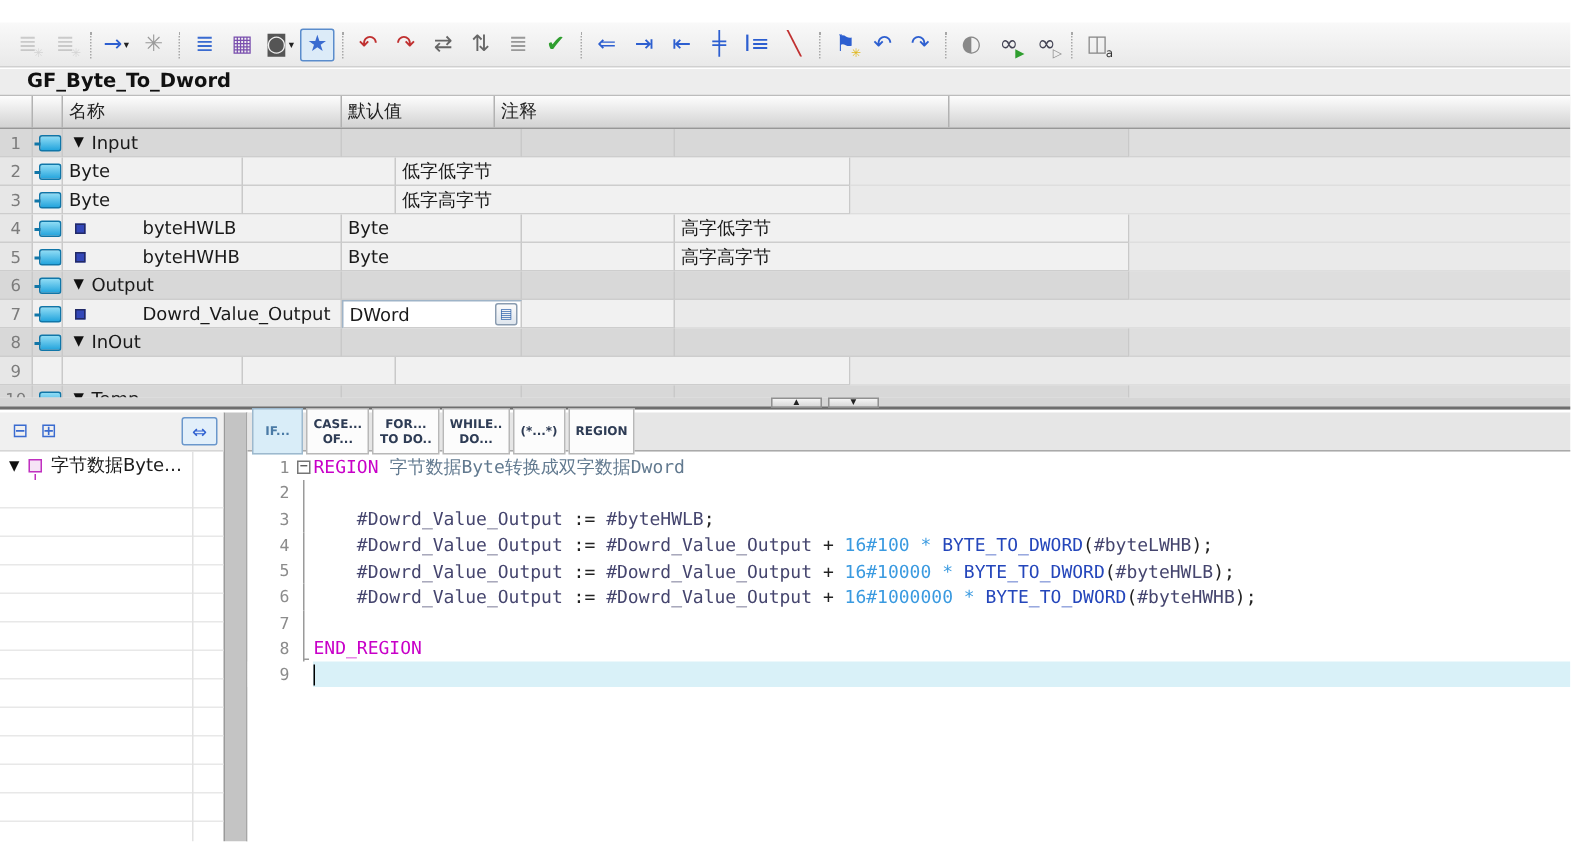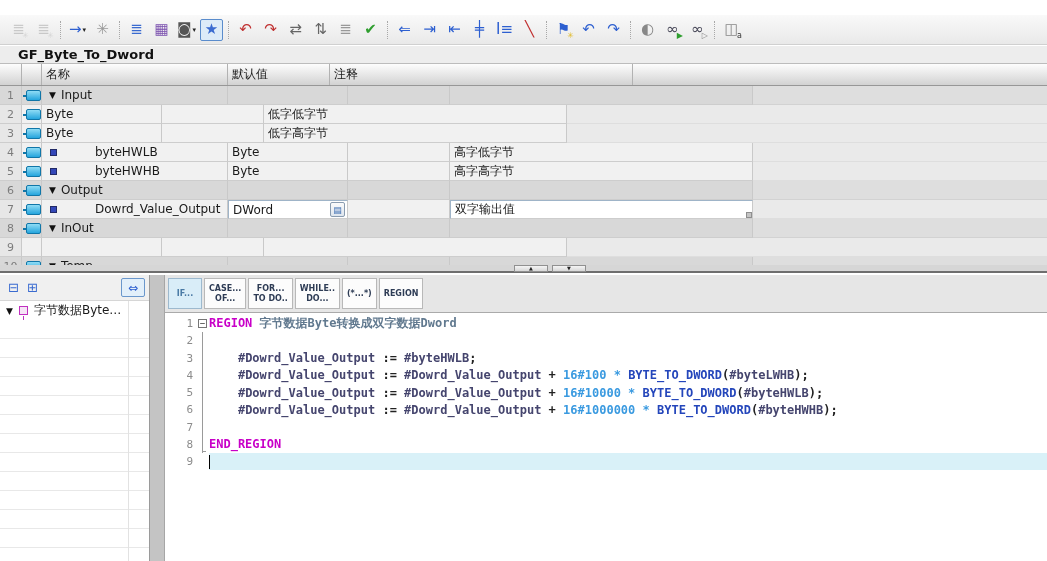--- a/index.html
+++ b/index.html
@@ -74,37 +74,37 @@
   .sp-item { height:19px; display:flex; align-items:center; }
   .sp-item .tri { margin:0 6px 0 6px; }
   .region-icon { width:9px; height:9px; border:1px solid #c030c0; background:#f6e4f6; position:relative; margin-right:6px; flex:none; }
   .region-icon::after { content:""; position:absolute; left:3px; top:9px; width:1px; height:4px; background:#c030c0; }
   .sp-stripe { height:19px; border-bottom:1px solid #e8e8e8; }
   .sp-vline { position:absolute; left:128px; top:26px; bottom:0; border-left:1px solid #e2e2e2; }
 
   .gutter { position:absolute; left:150px; top:275px; width:15px; height:286px; background:#c4c4c4; border-right:1px solid #a6a6a6; }
 
   .editor { position:absolute; left:165px; top:275px; right:0; height:286px; background:#fff; }
-  .tabsrow { height:38px; background:#e6e6e6; border-bottom:1px solid #aaa; display:flex; align-items:center; padding-left:3px; gap:2px; }
+  .tabsrow { height:26px; background:#e6e6e6; border-bottom:1px solid #aaa; display:flex; align-items:center; padding-left:3px; gap:2px; }
   .snip { min-width:34px; height:31px; background:#fcfcfc; border:1px solid #b8b8b8; display:flex; flex-direction:column;
           align-items:center; justify-content:center; font-size:8px; font-weight:bold; color:#2e3c55; line-height:1.2;
           padding:0 4px; white-space:nowrap; }
   .snip.on { background:#d9edf8; border-color:#9db9ce; color:#4a7aa5; }
 
   .codearea { position:relative; height:247px; overflow:hidden; padding-top:2px; }
   .code-line { display:flex; height:17.25px; align-items:center; font-family:"DejaVu Sans Mono", monospace; font-size:12px; }
   .code-line.current { background:linear-gradient(to right, #ffffff 44px, #d9f1f8 44px); }
   .ln { width:32px; flex:none; text-align:right; padding-right:4px; color:#8c8c8c; font-size:11px; }
   .fold { width:12px; flex:none; position:relative; height:100%; }
   .fold.line::before { content:""; position:absolute; left:5px; top:0; bottom:0; border-left:1px solid #9a9a9a; }
   .fold.end::before { content:""; position:absolute; left:5px; top:0; height:100%; border-left:1px solid #9a9a9a; }
   .fold.end::after { content:""; position:absolute; left:5px; bottom:1px; width:4px; border-bottom:1px solid #9a9a9a; }
   .fold .fbox { position:absolute; left:1px; top:4px; width:9px; height:9px; border:1px solid #767676; background:#fff;
                 font-size:9px; line-height:7px; text-align:center; color:#333; font-family:"DejaVu Sans Mono",monospace; }
-  .src { white-space:pre;font-weight:bold; }
+  .src { white-space:pre; }
   .cursor { display:inline-block; width:1px; height:14px; background:#000; vertical-align:middle; }
 </style>
 </head>
 <body>
 
 <div class="screen">
 
   <div class="toolbar">
       <span class="tb-icon dis">
         <span class="gl" style="color: rgb(154, 154, 154);">≣</span>
@@ -296,21 +296,20 @@
           <div class="cell c-num">7</div>
           <div class="cell c-ico">
             <span class="tag-icon"></span>
           </div>
           <div class="cell c-name">
             <span class="bullet"></span>
             <span class="name-txt name-indent" style="padding-left: 38px;">Dowrd_Value_Output</span>
           </div>
           <div class="cell c-type cell-pad type-cell-edit">DWord<span class="dd-btn">▤</span></div>
           <div class="cell c-def cell-pad"></div>
-          <div class="cell c-com cell-pad com-cell-edit">双字输出值<span class="resize-handle"></span></div>
           <div class="cell c-fill"></div>
         </div>
         <div class="t-row section">
           <div class="cell c-num">8</div>
           <div class="cell c-ico">
             <span class="tag-icon"></span>
           </div>
           <div class="cell c-name">
             <span class="tri">▼</span>
             <span class="name-txt">InOut</span>

